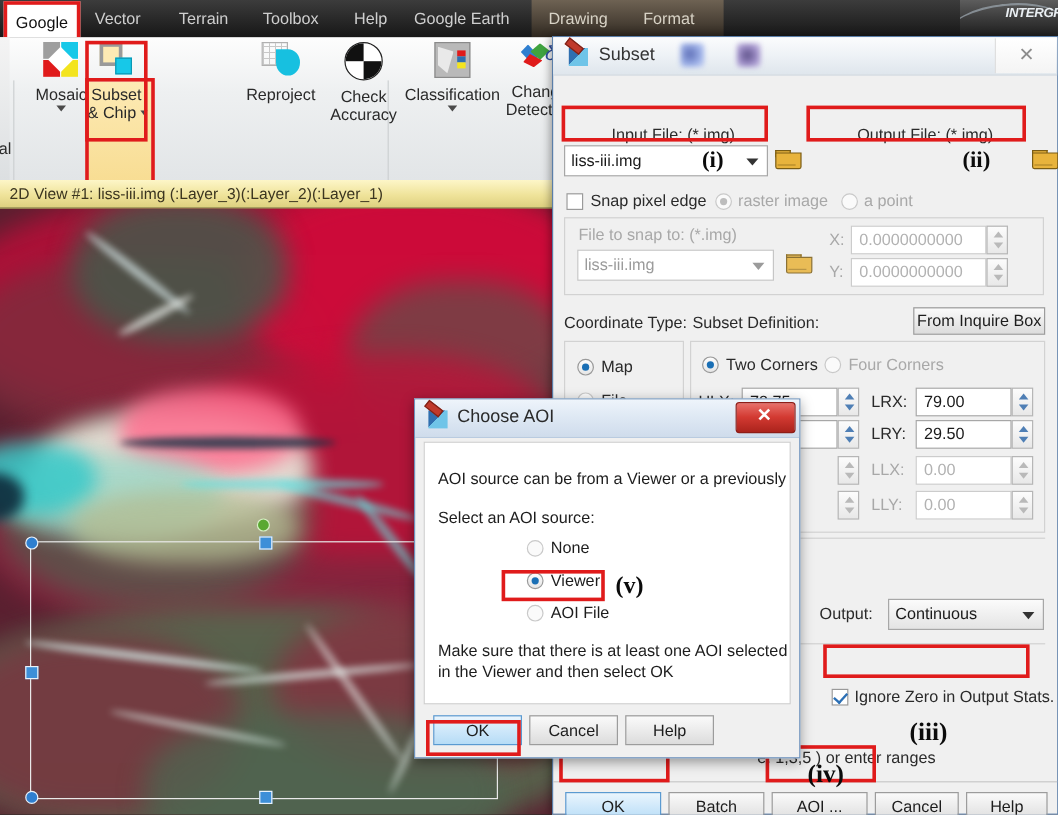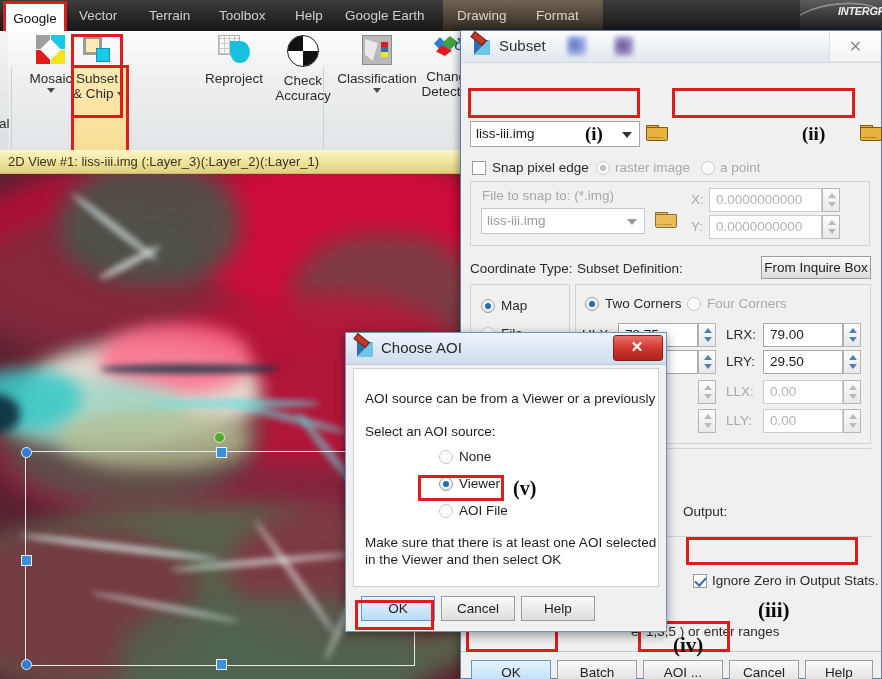--- a/index.html
+++ b/index.html
@@ -360,31 +360,33 @@
     <div class="t">Subset</div>
     <div class="qico" style="left:106px;background:radial-gradient(circle at 40% 45%,#3b4fa8,#8fa6e8 60%,#cfd8f4)"></div>
     <div class="qico" style="left:153px;background:radial-gradient(circle at 45% 50%,#3a2a6e,#8f7ac0 55%,#d6cfee)"></div>
     <div id="subset-close">
       <div class="g">✕</div>
     </div>
   </div>
 
   <div id="subset-body">
 
+    <div class="lbl-c" style="left:10px;top:43px;width:180px">Input File: (*.img)</div>
     <div class="combo" style="left:9px;top:59px;width:170px">
       <div class="v">liss-iii.img</div>
       <div class="ar"></div>
     </div>
     <span class="rn" style="left:124px;top:61px">(i)</span>
     <div class="folder" style="left:185px;top:63px">
       <div class="t"></div>
         <div class="b"></div>
         <div class="ln"></div>
     </div>
 
+    <div class="lbl-c" style="left:215px;top:43px;width:190px">Output File: (*.img)</div>
     <span class="rn" style="left:341px;top:61px">(ii)</span>
     <div class="folder" style="left:399px;top:63px">
       <div class="t"></div>
         <div class="b"></div>
         <div class="ln"></div>
     </div>
 
     <div class="chk" style="left:11px;top:99px"></div>
     <div class="lbl-l" style="left:31px;top:98px;width:100px;overflow:hidden;white-space:nowrap">Snap pixel edge</div>
     <div class="radio dim on" style="left:135px;top:99px"></div>
@@ -491,20 +493,24 @@
     <div class="tbox dim" style="left:302px;top:347px;width:80px">
       <div class="v">0.00</div>
     </div>
     <div class="spin dim" style="left:382px;top:347px">
         <div class="u"></div>
         <div class="d"></div>
       </div>
 
     <div class="group" style="left:114px;top:386px;width:296px;height:1px;border:0;border-top:1px solid #d2d2d2"></div>
     <div class="lbl-l" style="left:222px;top:442px">Output:</div>
+    <div class="combo" style="left:279px;top:437px;width:130px;background:linear-gradient(180deg,#fbfbfb,#e4e4e4)">
+      <div class="v">Continuous</div>
+      <div class="ar"></div>
+    </div>
     <div class="group" style="left:114px;top:474px;width:296px;height:1px;border:0;border-top:1px solid #d2d2d2"></div>
 
     <div class="chk on" style="left:232px;top:512px"></div>
     <div class="lbl-l" style="left:251px;top:511px">Ignore Zero in Output Stats.</div>
     <span class="rn" style="left:297px;top:536px;font-size:21px">(iii)</span>
 
     <div class="lbl-l" style="left:170px;top:562px">e. 1,3,5 ) or enter ranges</div>
 
     <div class="group" style="left:0px;top:589px;width:420px;height:1px;border:0;border-top:1px solid #c9c9c9"></div>
 

